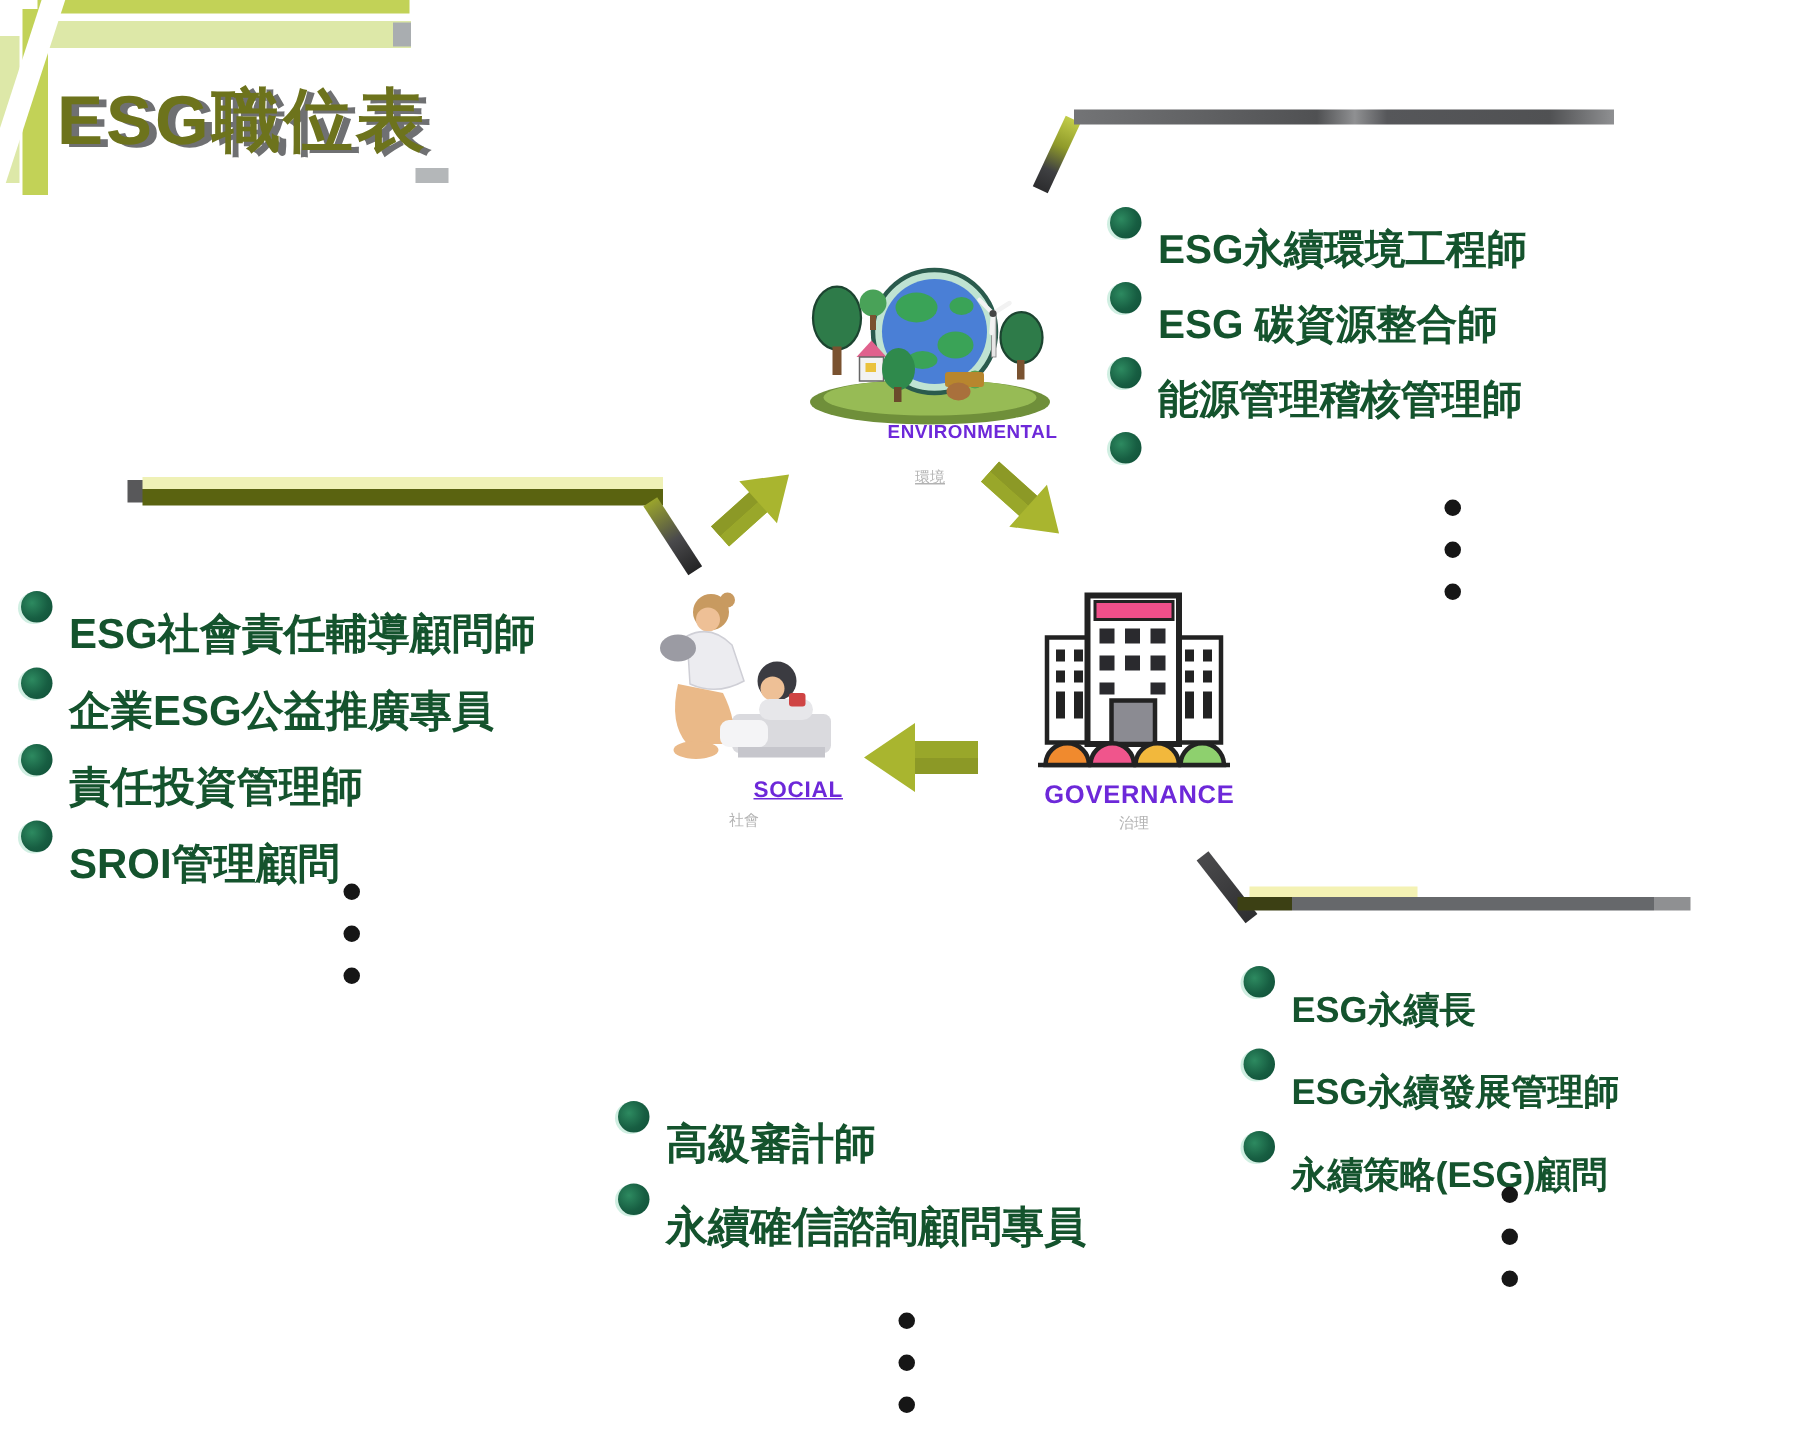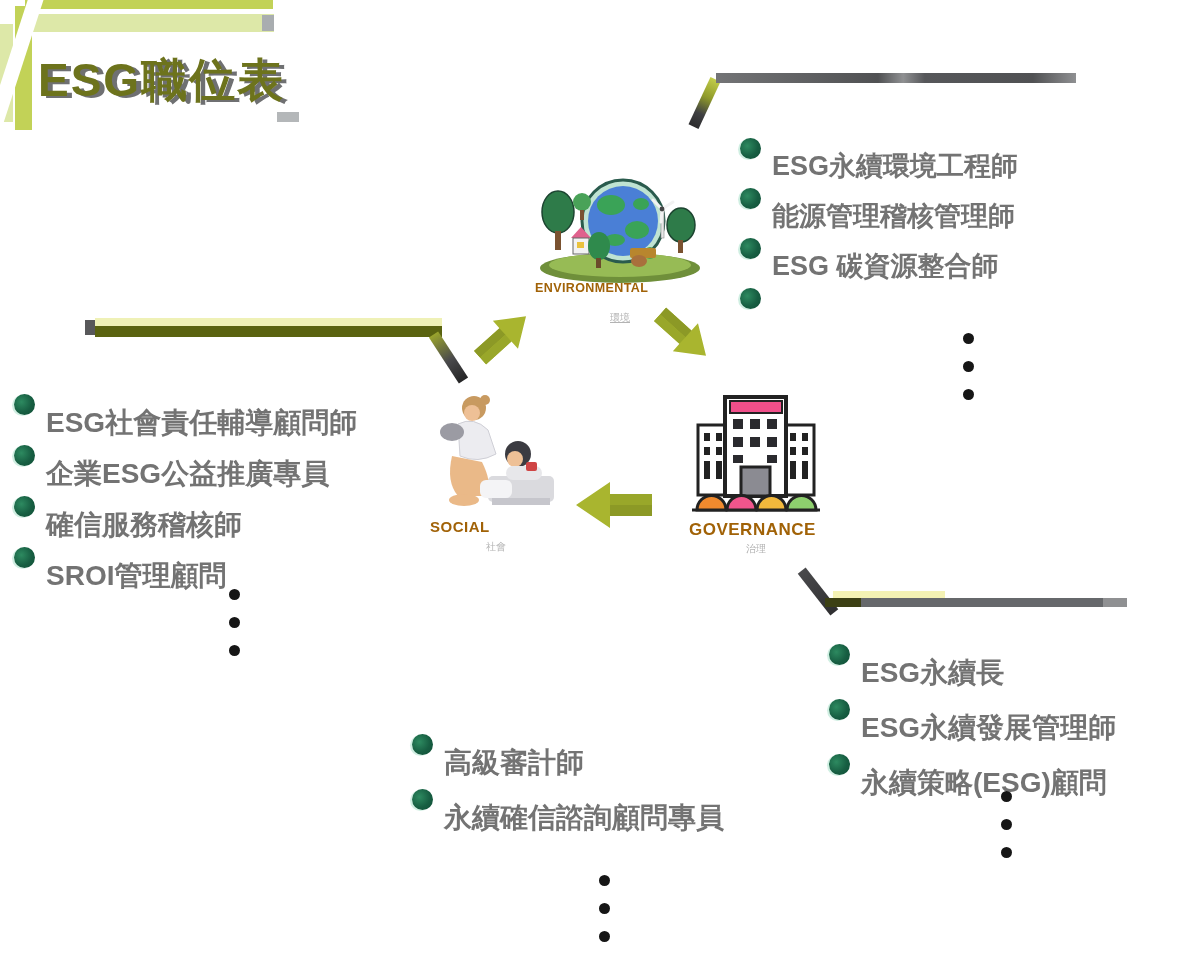--- a/index.html
+++ b/index.html
@@ -21,42 +21,42 @@
     color:#6d731c;text-shadow:5px 2px 0 #6f7072;white-space:nowrap;
   }
   
   .job-list{position:absolute;display:flex;flex-direction:column;}
   .job{display:flex;align-items:center;}
   .bullet{
     width:21px;height:21px;border-radius:50%;flex:0 0 21px;margin-right:11px;
     background:radial-gradient(circle at 35% 38%, #2d8a60 0%, #175e42 55%, #0f4e36 100%);
     box-shadow:-2px 1px 0 rgba(150,220,190,.45);
   }
-  .job-text{font-weight:700;color:#737373;white-space:nowrap;margin-top:36px;}
+  .job-text{font-weight:700;color:#14532d;white-space:nowrap;margin-top:36px;}
   #env-list{left:740px;top:123px;}
   #env-list .job{height:50px;font-size:27px;}
   #social-list{left:14px;top:379px;}
   #social-list .job{height:51px;font-size:28px;}
   #gov-list{left:829px;top:627px;}
-  #gov-list .job{height:55px;font-size:28px;text-align:center;}
+  #gov-list .job{height:55px;font-size:24px;text-align:center;}
   #assurance-list{left:412px;top:717px;}
   #assurance-list .job{height:55px;font-size:28px;}
   
   .dots-col{position:absolute;display:flex;flex-direction:column;gap:17px;}
   .dot{width:11px;height:11px;border-radius:50%;background:#161616;}
   #env-dots{left:963px;top:333px;}
   #social-dots{left:229px;top:589px;}
   #gov-dots{left:1001px;top:791px;}
   #assurance-dots{left:599px;top:875px;}
   
-  .cat-label{position:absolute;text-align:left;font-weight:700;color:#a16207;white-space:nowrap;}
+  .cat-label{position:absolute;text-align:right;font-weight:700;color:#6d28d9;white-space:nowrap;}
   .cat-sublabel{position:absolute;text-align:center;font-size:10px;color:#b3b3b3;}
   #env-label{left:535px;width:170px;top:281px;font-size:12.5px;letter-spacing:.4px;}
   #env-sublabel{left:535px;width:170px;top:311px;text-decoration:underline;}
-  #social-label{left:430px;width:132px;top:518px;font-size:15px;letter-spacing:.5px;}
+  #social-label{left:430px;width:132px;top:518px;font-size:15px;letter-spacing:.5px;text-decoration:underline;}
   #social-sublabel{left:430px;width:132px;top:540px;}
   #gov-label{left:689px;width:134px;top:520px;font-size:17px;letter-spacing:.5px;}
   #gov-sublabel{left:689px;width:134px;top:542px;}
   
   .dv{position:absolute;}
   .env-dv-bar{left:716px;top:73px;width:360px;height:10px;
     background:linear-gradient(90deg,#737476 0%,#505153 45%,#8f9092 52%,#56575a 58%,#505153 88%,#8f9092 100%);}
   .env-dv-tail{left:699px;top:77px;width:11px;height:52px;transform:rotate(25deg);
     background:linear-gradient(to bottom,#c2cd49 0%,#8f9a2a 38%,#3f4042 72%,#2c2c2e 100%);}
   .social-dv-cap{left:85px;top:320px;width:11px;height:15px;background:#58585a;}
@@ -209,48 +209,48 @@
     <polygon points="0,23 42,23 42,34 0,34" fill="#99a72a"></polygon>
   </svg>
 
   <div class="job-list" id="env-list">
     <div class="job">
       <span class="bullet"></span>
       <span class="job-text">ESG永續環境工程師</span>
     </div>
     <div class="job">
       <span class="bullet"></span>
+      <span class="job-text">ESG 碳資源整合師</span>
+    </div>
+    <div class="job">
+      <span class="bullet"></span>
       <span class="job-text">能源管理稽核管理師</span>
     </div>
     <div class="job">
       <span class="bullet"></span>
-      <span class="job-text">ESG 碳資源整合師</span>
-    </div>
-    <div class="job">
-      <span class="bullet"></span>
     </div>
   </div>
   <div class="dots-col" id="env-dots">
     <span class="dot"></span>
     <span class="dot"></span>
     <span class="dot"></span>
   </div>
 
   <div class="job-list" id="social-list">
     <div class="job">
       <span class="bullet"></span>
       <span class="job-text">ESG社會責任輔導顧問師</span>
     </div>
     <div class="job">
       <span class="bullet"></span>
       <span class="job-text">企業ESG公益推廣專員</span>
     </div>
     <div class="job">
       <span class="bullet"></span>
-      <span class="job-text">確信服務稽核師</span>
+      <span class="job-text">責任投資管理師</span>
     </div>
     <div class="job">
       <span class="bullet"></span>
       <span class="job-text">SROI管理顧問</span>
     </div>
   </div>
   <div class="dots-col" id="social-dots">
     <span class="dot"></span>
     <span class="dot"></span>
     <span class="dot"></span>

